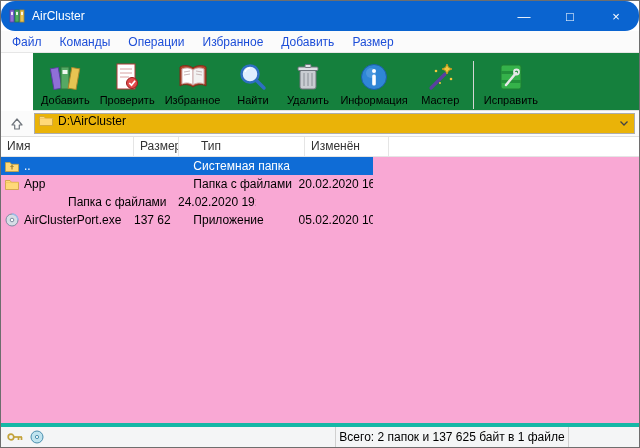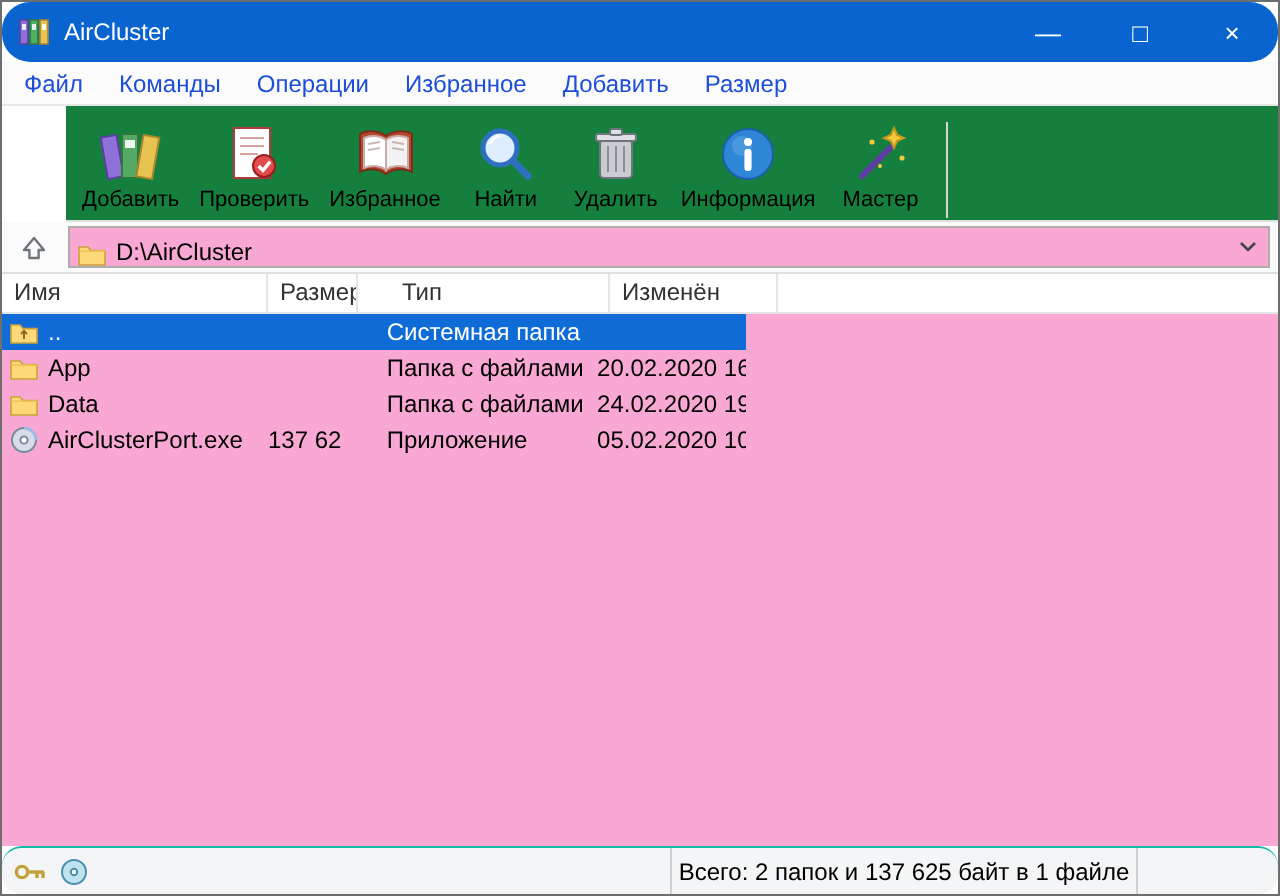--- a/index.html
+++ b/index.html
@@ -19,40 +19,40 @@
 
   
   .toolbar { height:58px; flex:0 0 auto; background:#15803d; border-bottom:1px solid #e0e0e0; display:flex; align-items:center; padding:2px 3px 0 3px;margin-left:32px; }
   .tool-btn { min-width:55px; padding:3px 5px 1px 5px; display:flex; flex-direction:column; align-items:center; gap:1px; font-size:11px; color:#000; }
   .tool-btn .ticon { width:32px; height:32px; display:flex; align-items:center; justify-content:center; }
   .tool-sep { width:1px; height:48px; background:#d5d5d5; margin:4px 5px 0 5px; flex:0 0 auto; }
 
   
   .addressbar { height:26px; flex:0 0 auto; background:#fbfbfb; border-bottom:1px solid #e0e0e0; display:flex; align-items:center; padding:0 4px; gap:5px; }
   .up-btn { width:24px; height:20px; display:flex; align-items:center; justify-content:center; border-radius:2px; }
-  .combo { flex:1; height:21px; border:1px solid #adadad; background:#f9a8d4; display:flex; align-items:flex-end; padding:0 2px 0 4px; gap:5px; font-size:12px; }
+  .combo { flex:1; height:21px; border:1px solid #adadad; background:#eab308; display:flex; align-items:flex-start; padding:0 2px 0 4px; gap:5px; font-size:12px; }
   .combo .path { flex:1; color:#000; }
   .combo .drop { width:16px; height:100%; display:flex; align-items:center; justify-content:center; }
 
   
   .filelist { flex:1; background:#f9a8d4; overflow:hidden; display:flex; flex-direction:column; }
   .lheader { height:20px; display:flex; font-size:12px; color:#333; background:#fff; border-bottom:1px solid #e5e5e5; flex:0 0 auto; }
   .lheader .hcell { padding:2px 6px; border-right:1px solid #e5e5e5; white-space:nowrap; overflow:hidden; }
   .lheader .hfill { flex:1; }
   .col-name { width:133px; }
   .col-size { width:45px; text-align:right; }
   .col-type { width:110px;margin-left:16px; }
   .col-mod  { width:84px; }
   .lrow { width:372px; height:18px; display:flex; align-items:center; font-size:12px; color:#000; }
   .lrow .cell { padding:0 6px; white-space:nowrap; overflow:hidden; }
   .lrow .cell.col-name { padding-left:4px; display:flex; align-items:center; gap:5px; }
   .lrow.selected { background:var(--selection,#0f6cd6); color:#fff; }
 
   
-  .statusbar { height:24px; flex:0 0 auto; background:#f4f5f6; border-top:1px solid #14b8a6; display:flex; align-items:stretch; font-size:12px;border-radius:10px; }
+  .statusbar { height:24px; flex:0 0 auto; background:#f4f5f6; border-top:4px solid #14b8a6; display:flex; align-items:stretch; font-size:12px; }
   .sb-left { width:335px; display:flex; align-items:center; gap:4px; padding-left:5px; border-right:1px solid #d0d0d0; }
   .sb-mid { width:233px; display:flex; align-items:center; justify-content:center; border-right:1px solid #d0d0d0; white-space:nowrap; }
   .sb-right { flex:1; }
   .sb-ic { display:flex; align-items:center; justify-content:center; width:18px; height:18px; }
 </style>
 </head>
 <body>
 
 <div class="window">
 
@@ -173,20 +173,32 @@
           <circle cx="12" cy="10" r="1.3" fill="#f3c83e"></circle>
           <circle cx="27" cy="18" r="1.3" fill="#f3c83e"></circle>
           <circle cx="16" cy="22" r="1" fill="#f3c83e"></circle>
         </svg>
       </span>
       <span>Мастер</span>
     </div>
 
     <div class="tool-sep"></div>
 
+    <div class="tool-btn">
+      <span class="ticon">
+        <svg width="32" height="32" viewBox="0 0 32 32">
+          <rect x="6" y="4" width="20" height="24" rx="2" fill="#35b24a" stroke="#1e7e32"></rect>
+          <rect x="6" y="10" width="20" height="3" fill="#22913a"></rect>
+          <rect x="6" y="19" width="20" height="3" fill="#22913a"></rect>
+          <line x1="11" y1="24" x2="21" y2="12" stroke="#e8e8e8" stroke-width="2.5" stroke-linecap="round"></line>
+          <circle cx="21.5" cy="11" r="2.5" fill="none" stroke="#e8e8e8" stroke-width="1.8"></circle>
+        </svg>
+      </span>
+      <span>Исправить</span>
+    </div>
 
   </div>
 
   <div class="addressbar">
     <div class="up-btn">
       <svg width="14" height="14" viewBox="0 0 14 14">
         <path d="M7 2 L12 8 H9.3 V12 H4.7 V8 H2 Z" fill="none" stroke="#6f757c" stroke-width="1.2" stroke-linejoin="round"></path>
       </svg>
     </div>
     <div class="combo">
@@ -238,29 +250,20 @@
           </svg>
         </span>
         <span>App</span>
       </div>
       <div class="cell col-size"></div>
       <div class="cell col-type">Папка с файлами</div>
       <div class="cell col-mod">20.02.2020 16:20</div>
     </div>
 
     <div class="lrow">
-      <div class="cell col-name">
-        <span class="sb-ic" style="width:14px;height:12px;">
-          <svg width="14" height="12" viewBox="0 0 14 12">
-            <path d="M0.5 2.5 h4.5 l1.5 1.8 h7 v7.2 h-13 z" fill="#ffd978" stroke="#caa23d" stroke-width="0.8"></path>
-            <path d="M0.5 4.6 h13" stroke="#f0c25a" stroke-width="0.8"></path>
-          </svg>
-        </span>
-        <span>Data</span>
-      </div>
       <div class="cell col-size"></div>
       <div class="cell col-type">Папка с файлами</div>
       <div class="cell col-mod">24.02.2020 19:38</div>
     </div>
 
     <div class="lrow">
       <div class="cell col-name">
         <span class="sb-ic" style="width:14px;height:14px;">
           <svg width="14" height="14" viewBox="0 0 14 14">
             <circle cx="7" cy="7" r="6" fill="#d7dde6" stroke="#7e8aa0"></circle>

